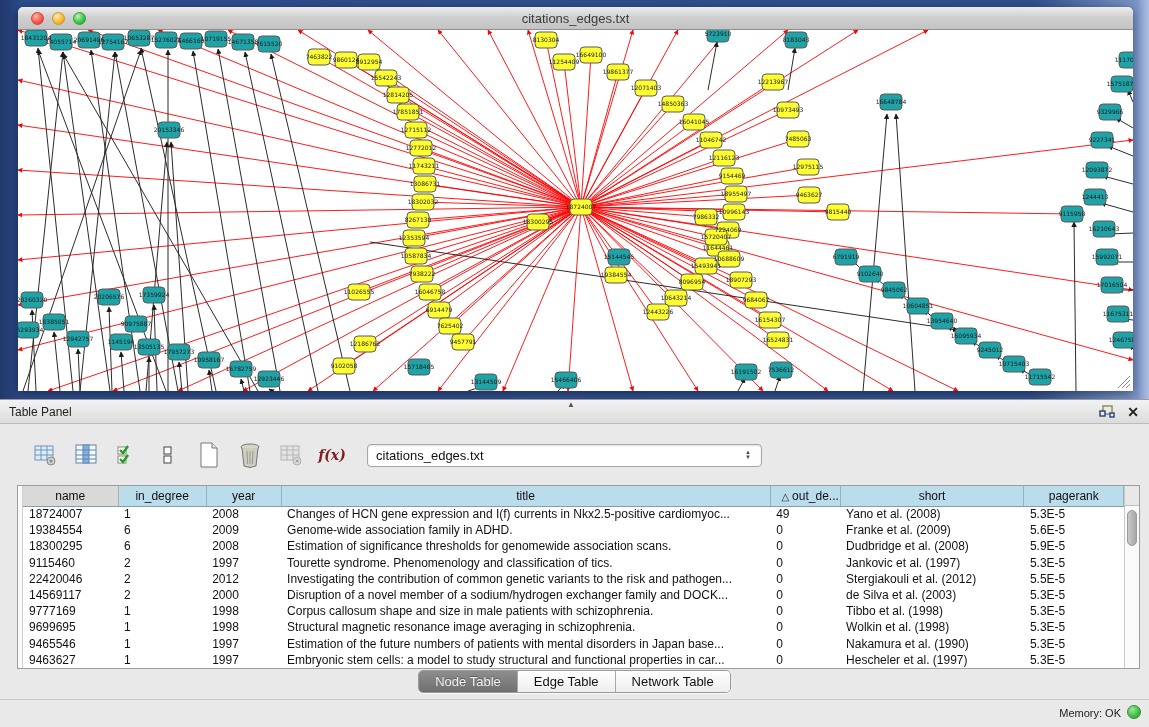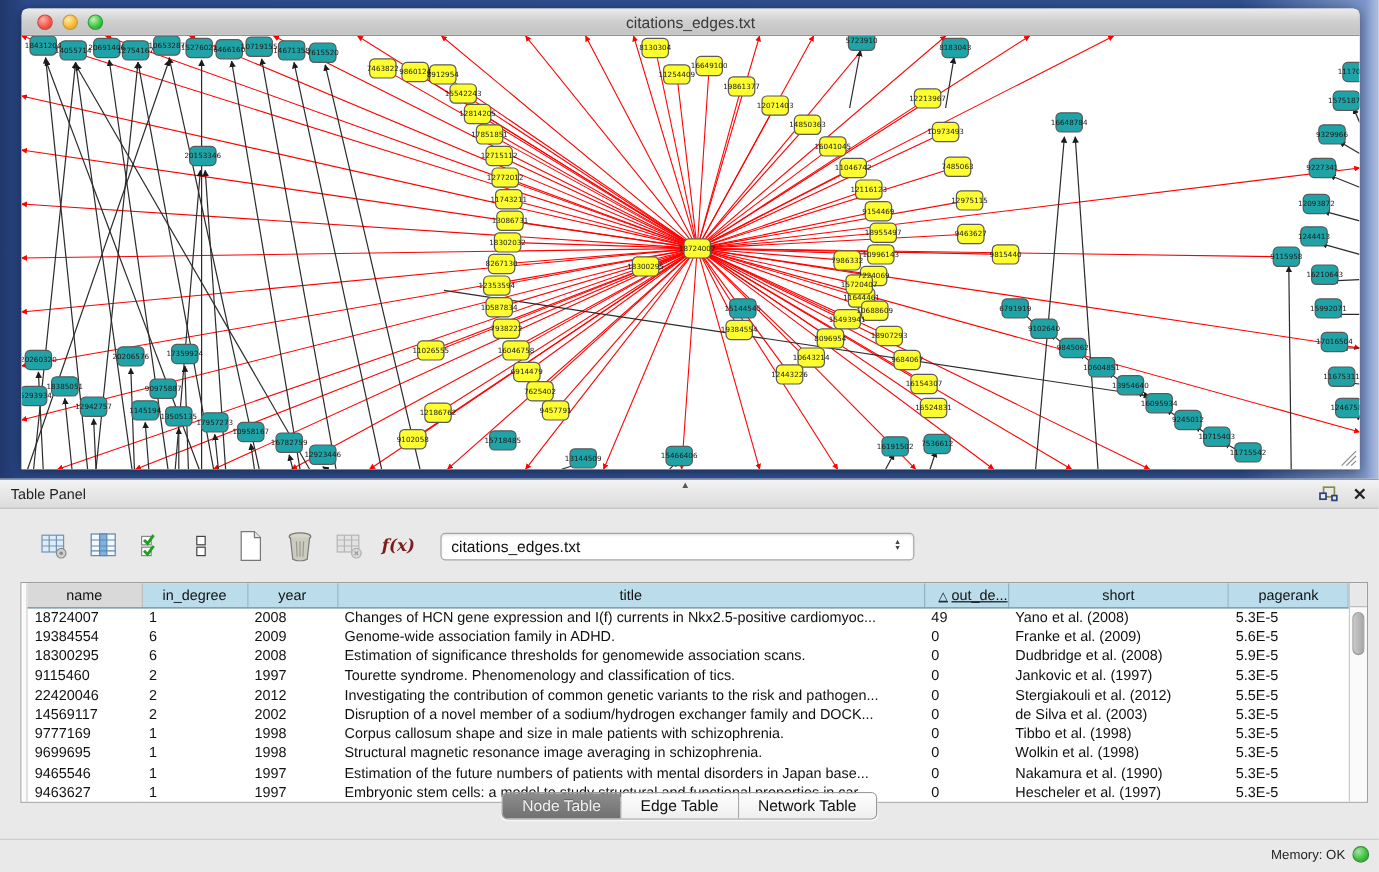--- a/index.html
+++ b/index.html
@@ -51,21 +51,21 @@
     border-bottom:1px solid #7d9fae; background:#bbdcea; overflow:hidden; white-space:nowrap; }
   table.grid th.gray { background:#d9d9d9; border-right:1px solid #b0b0b0; }
   table.grid th .sort { font-size:10px; color:#123; margin-right:3px; }
   table.grid td { height:16px; padding:0 4px 0 6px; overflow:hidden; white-space:nowrap;
     text-overflow:clip; background:#fff; }
   .vscroll { width:15px; background:#fafafa; border-left:1px solid #c9c9c9; position:relative; }
   .vscroll .cap { height:20px; border-bottom:1px solid #bfbfbf; background:#e8e8e8; }
   .vscroll .thumb { position:absolute; left:2px; top:24px; width:10px; height:36px;
     background:linear-gradient(90deg,#c9c9c9,#a8a8a8); border-radius:6px; border:1px solid #9a9a9a; }
 
-  .tabs { position:absolute; left:0; top:261px; width:1149px; display:flex; justify-content:center; }
+  .tabs { position:absolute; left:0; top:271px; width:1149px; display:flex; justify-content:center; }
   .tabgroup { display:flex; border:1px solid #9a9a9a; border-radius:5px; overflow:hidden;
     box-shadow:0 1px 1px rgba(255,255,255,.8); }
   .tab { padding:3px 16px; font-size:13px; background:linear-gradient(#ffffff,#eeeeee);
     color:#111; border-right:1px solid #a8a8a8; cursor:default; }
   .tab:last-child { border-right:none; }
   .tab.sel { background:linear-gradient(#8d8d8d,#707070); color:#f2f2f2;
     text-shadow:0 -1px 0 rgba(0,0,0,.3); }
 
   .statusbar { position:absolute; left:0; top:300px; width:1149px; height:28px;
     border-top:1px solid #cccccc; }
@@ -577,21 +577,21 @@
 
   <div class="grid-wrap">
     <div class="gutter"></div>
     <table class="grid" id="data-grid">
       <thead id="grid-head">
           <tr>
             <th class="gray" style="width: 96px;">name</th>
             <th style="width: 89px;">in_degree</th>
             <th style="width: 76px;">year</th>
             <th style="width: 490px;">title</th>
-            <th style="width: 70px; text-align: right; padding-left: 10px; text-decoration: underline;"><span class="sort">△</span>out_de...</th>
+            <th style="width: 70px; text-align: center; padding-left: 10px;"><span class="sort">△</span>out_de...</th>
             <th style="width: 185px;">short</th>
             <th style="width: 101px;">pagerank</th>
           </tr>
         </thead>
       <tbody id="grid-body">
           <tr>
             <td>18724007</td>
             <td>1</td>
             <td>2008</td>
             <td>Changes of HCN gene expression and I(f) currents in Nkx2.5-positive cardiomyoc...</td>
@@ -631,21 +631,21 @@
             <td>2</td>
             <td>2012</td>
             <td>Investigating the contribution of common genetic variants to the risk and pathogen...</td>
             <td>0</td>
             <td>Stergiakouli et al. (2012)</td>
             <td>5.5E-5</td>
           </tr>
           <tr>
             <td>14569117</td>
             <td>2</td>
-            <td>2002</td>
+            <td>2000</td>
             <td>Disruption of a novel member of a sodium/hydrogen exchanger family and DOCK...</td>
             <td>0</td>
             <td>de Silva et al. (2003)</td>
             <td>5.3E-5</td>
           </tr>
           <tr>
             <td>9777169</td>
             <td>1</td>
             <td>1998</td>
             <td>Corpus callosum shape and size in male patients with schizophrenia.</td>

